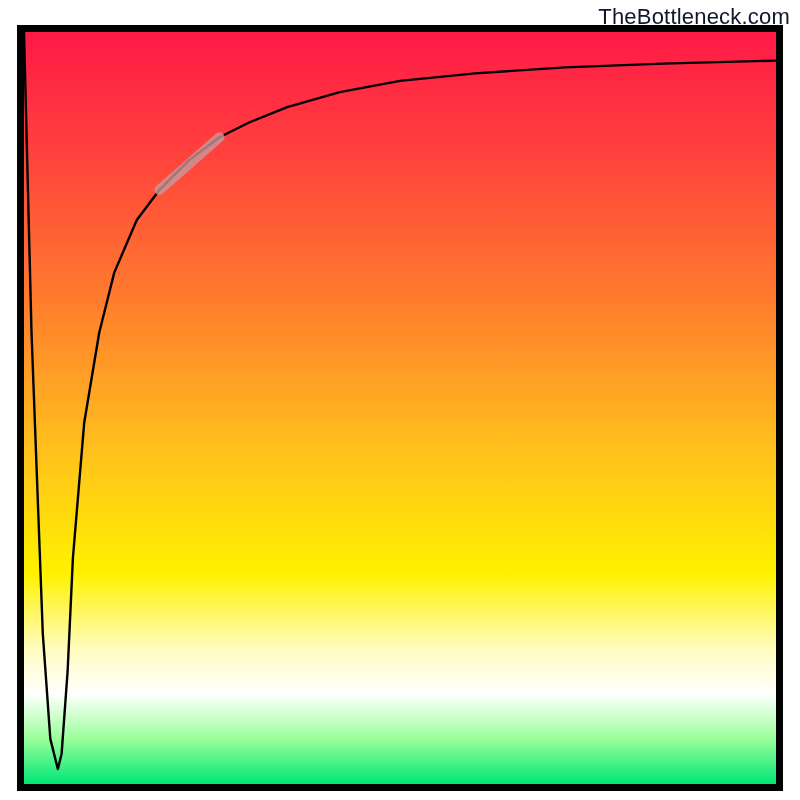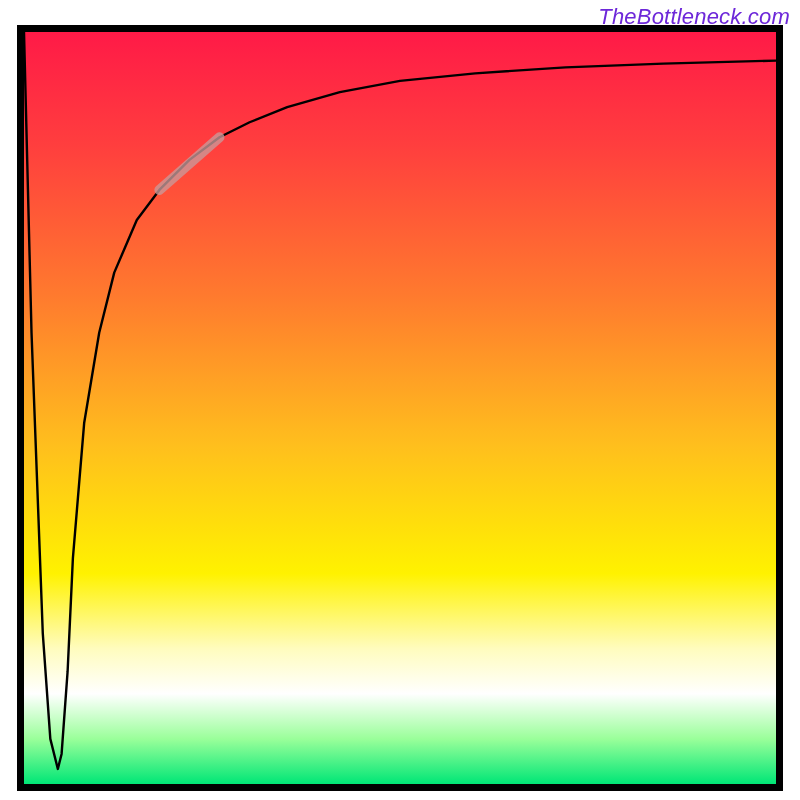--- a/index.html
+++ b/index.html
@@ -15,24 +15,23 @@
     position: relative;
     width: 800px;
     height: 800px;
   }
   .watermark {
     position: absolute;
     top: 4px;
     right: 10px;
     font-size: 22px;
     font-weight: 500;
-    color: #6d28d9;
+    color: #0f172a;
     letter-spacing: 0.2px;
     z-index: 20;
-    font-style: italic;
   }
   .plot {
     position: absolute;
     left: 17px;
     top: 25px;
     width: 766px;
     height: 766px;
     border: 7px solid #000;
     box-sizing: border-box;
     overflow: hidden;

